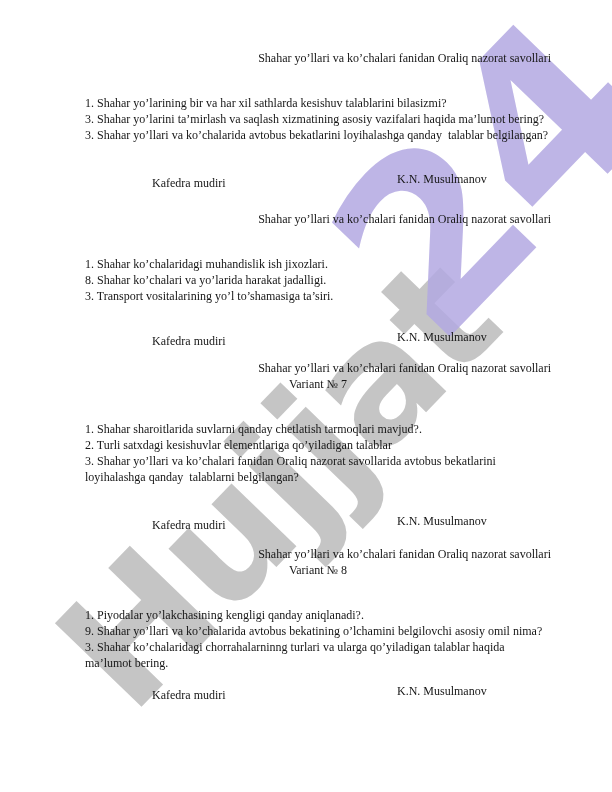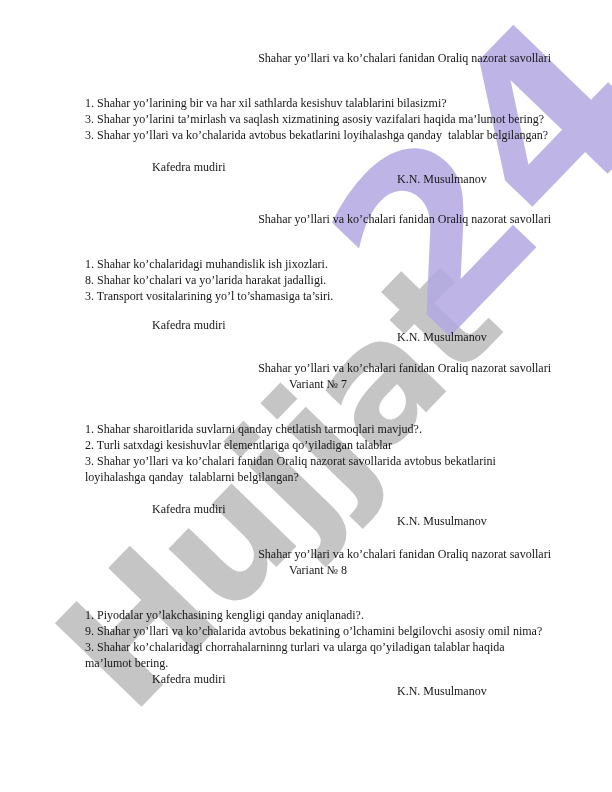--- a/index.html
+++ b/index.html
@@ -75,21 +75,21 @@
     position: relative;
     height: 16px;
   }
   .section.s1 .sig-row { margin-top: 16px; }
   .section.s2 .sig-row { margin-top: 13px; }
   .section.s3 .sig-row { margin-top: 16px; }
   .section.s4 .sig-row { margin-top: 0; }
   .sig-role {
     position: absolute;
     left: 67px;
-    top: 0;
+    top: 16px;
   }
   .sig-name {
     position: absolute;
     left: 312px;
     top: 12px;
   }
 </style>
 </head>
 <body>
 

